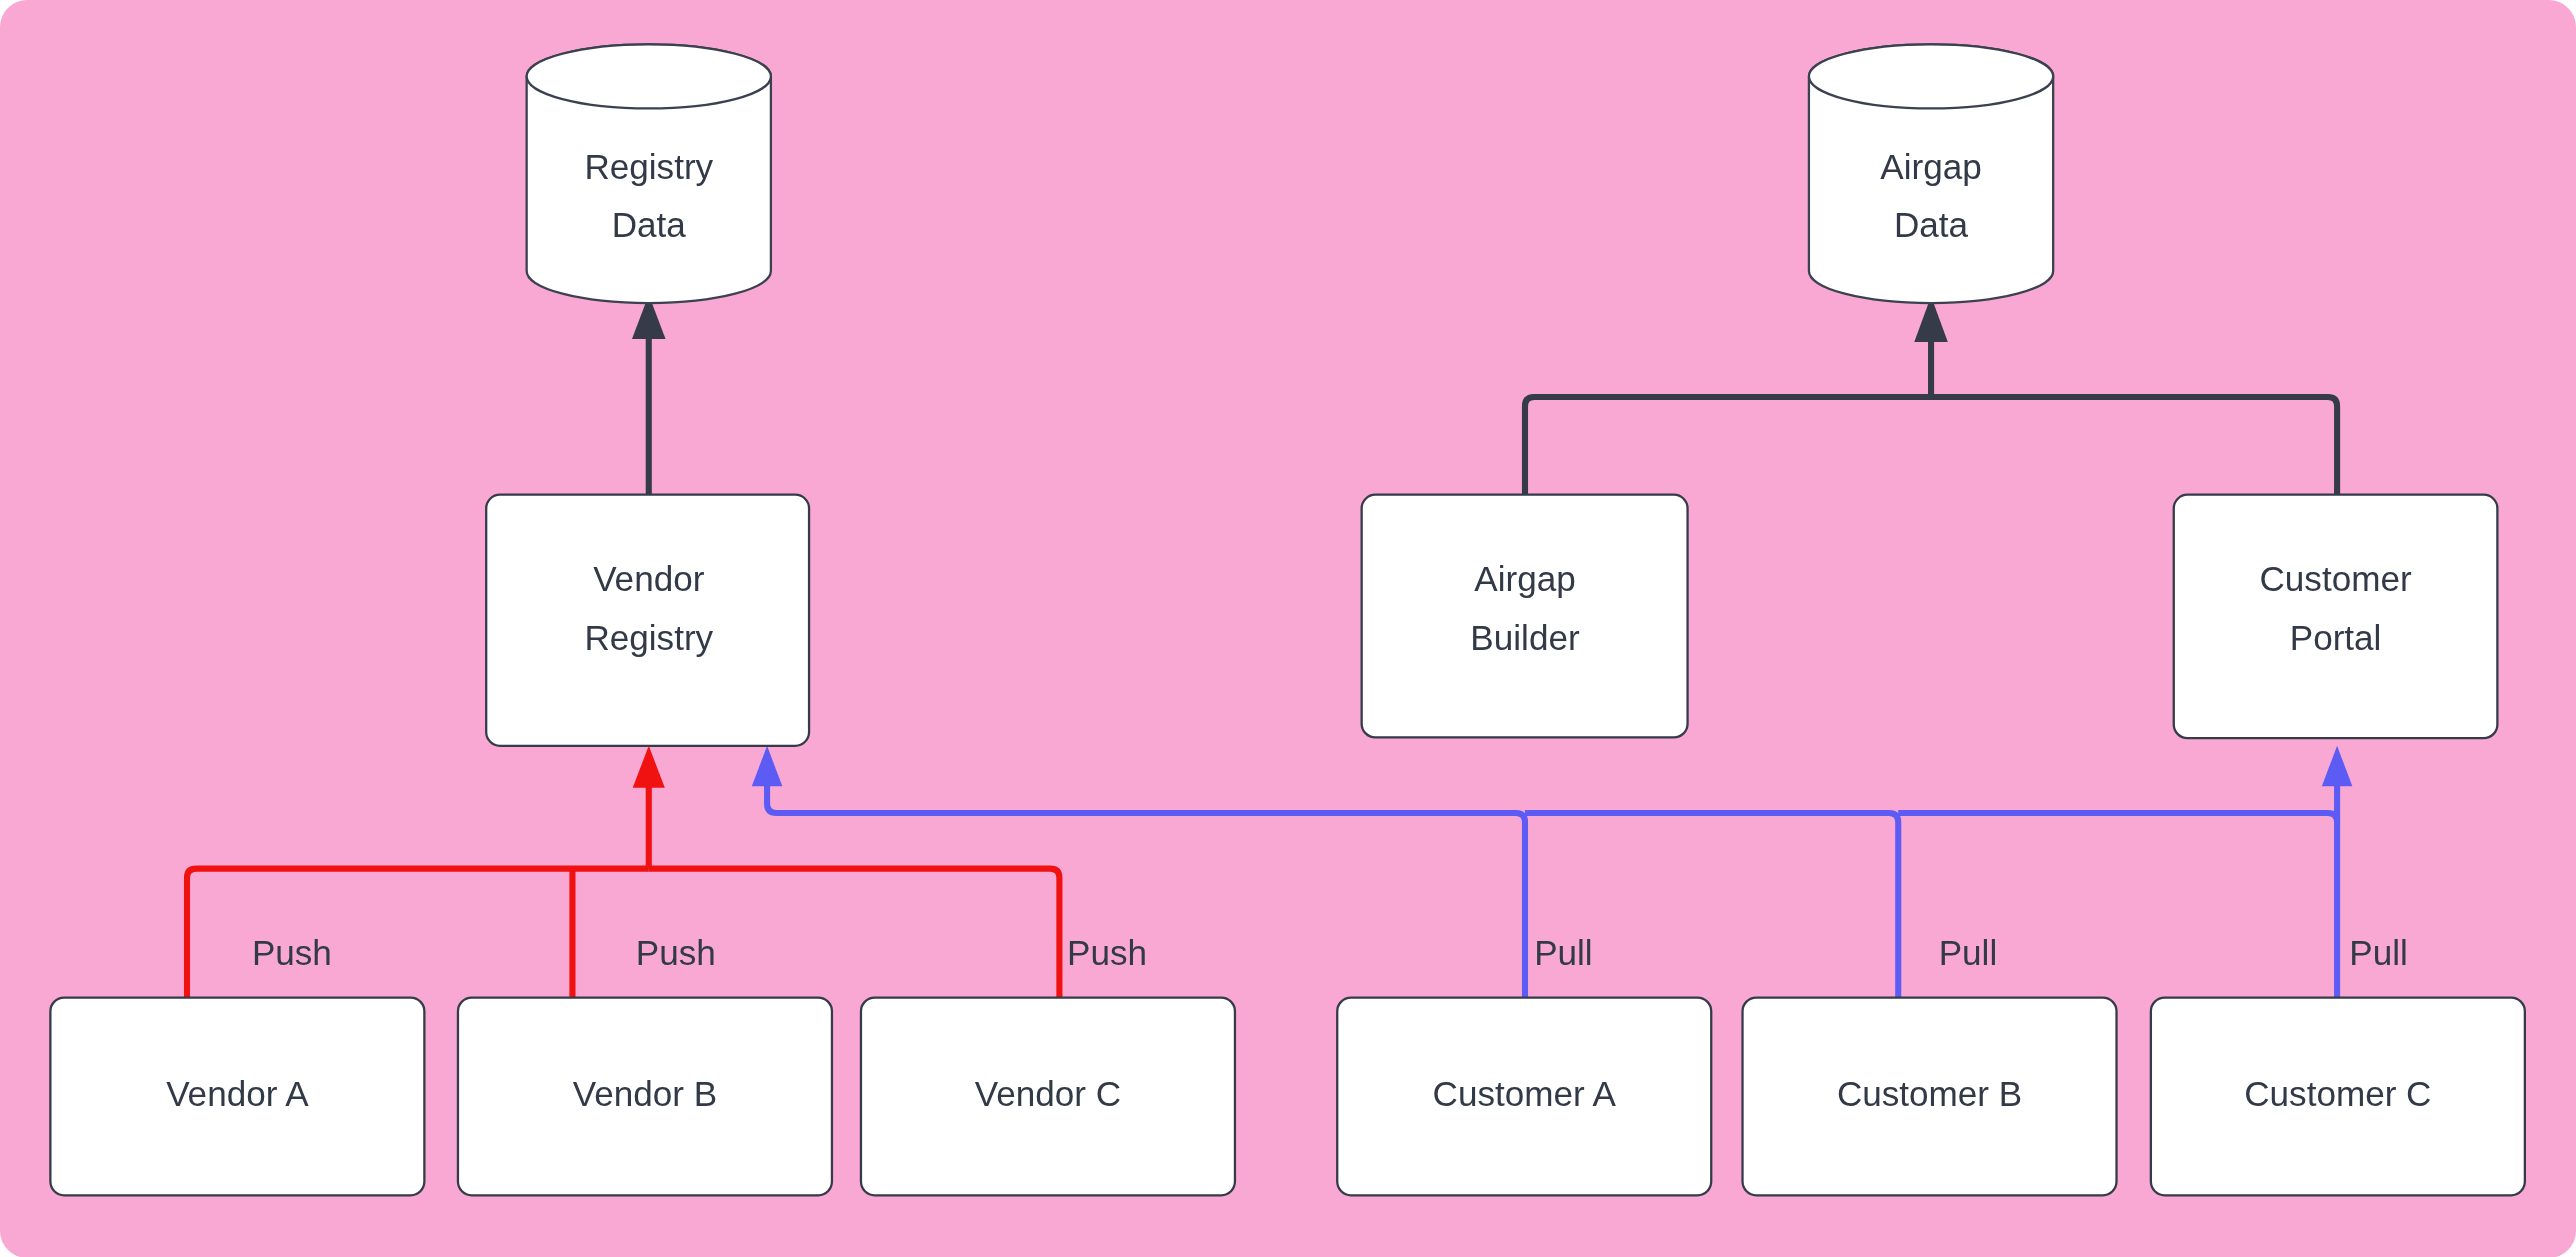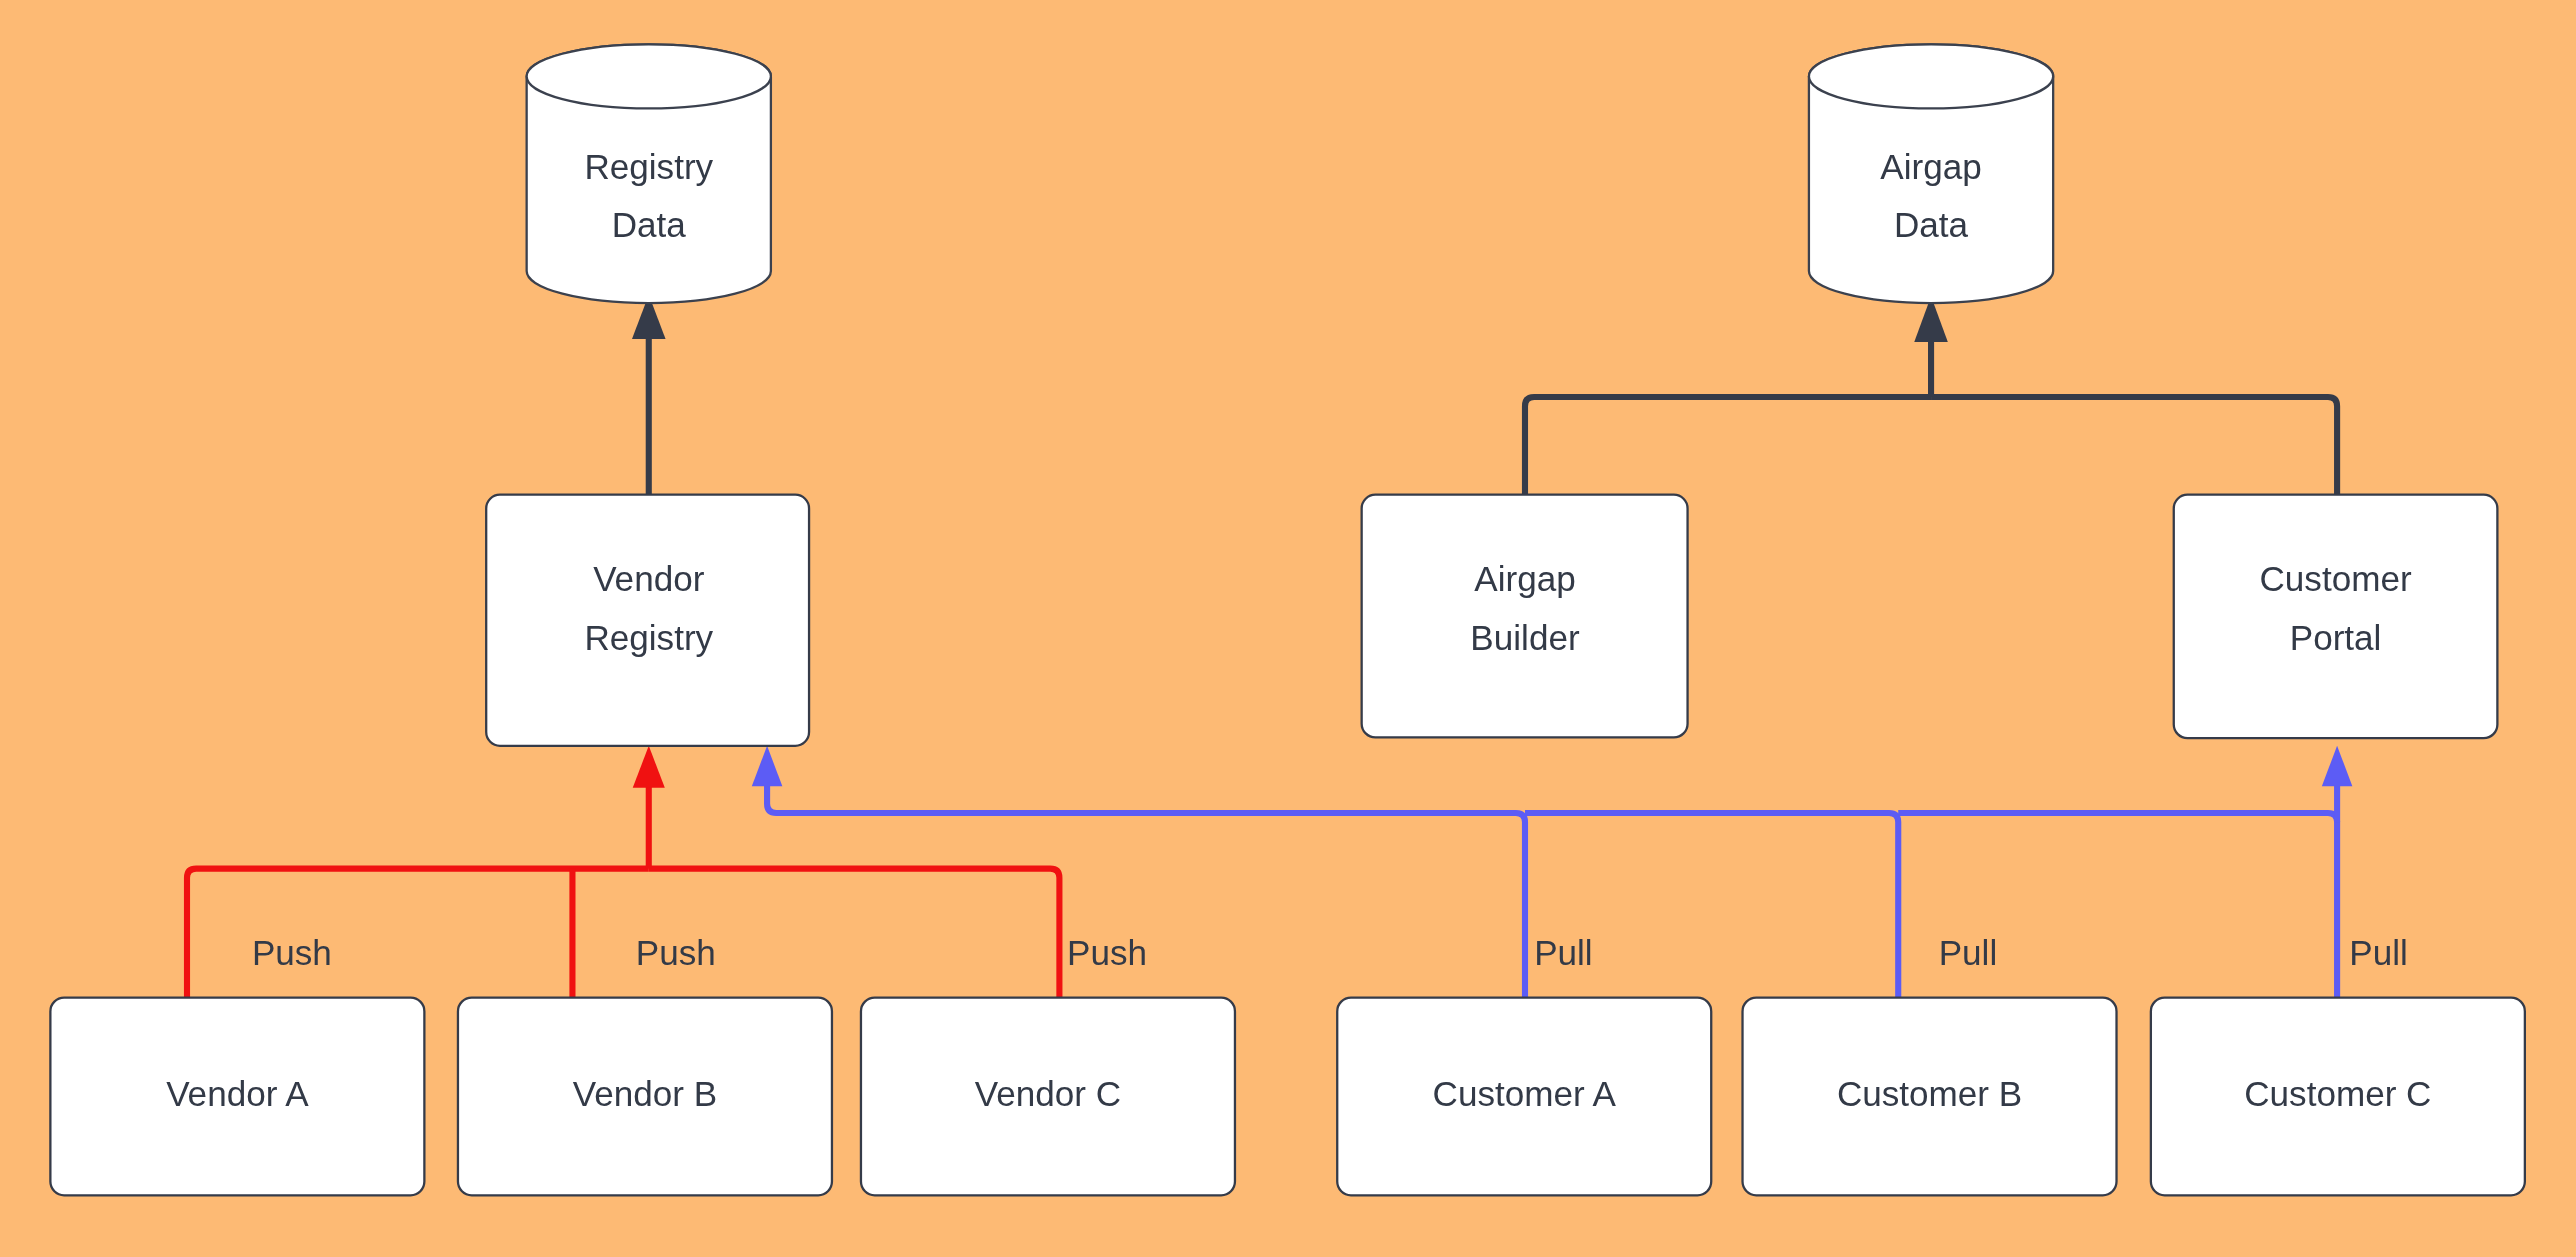--- a/index.html
+++ b/index.html
@@ -11,21 +11,22 @@
   body {
     width: 2576px;
     height: 1258px;
     font-family: "Liberation Sans", sans-serif;
     overflow: hidden;
   }
   #diagram-root {
     position: relative;
     width: 2576px;
     height: 1258px;
-    background: #fdba74;
+    background: #f9a8d4;
+    border-radius: 27px;
   }
   svg.diagram-canvas {
     display: block;
     width: 2576px;
     height: 1258px;
   }
   .node-shape {
     fill: #ffffff;
     stroke: #353b49;
     stroke-width: 3;

